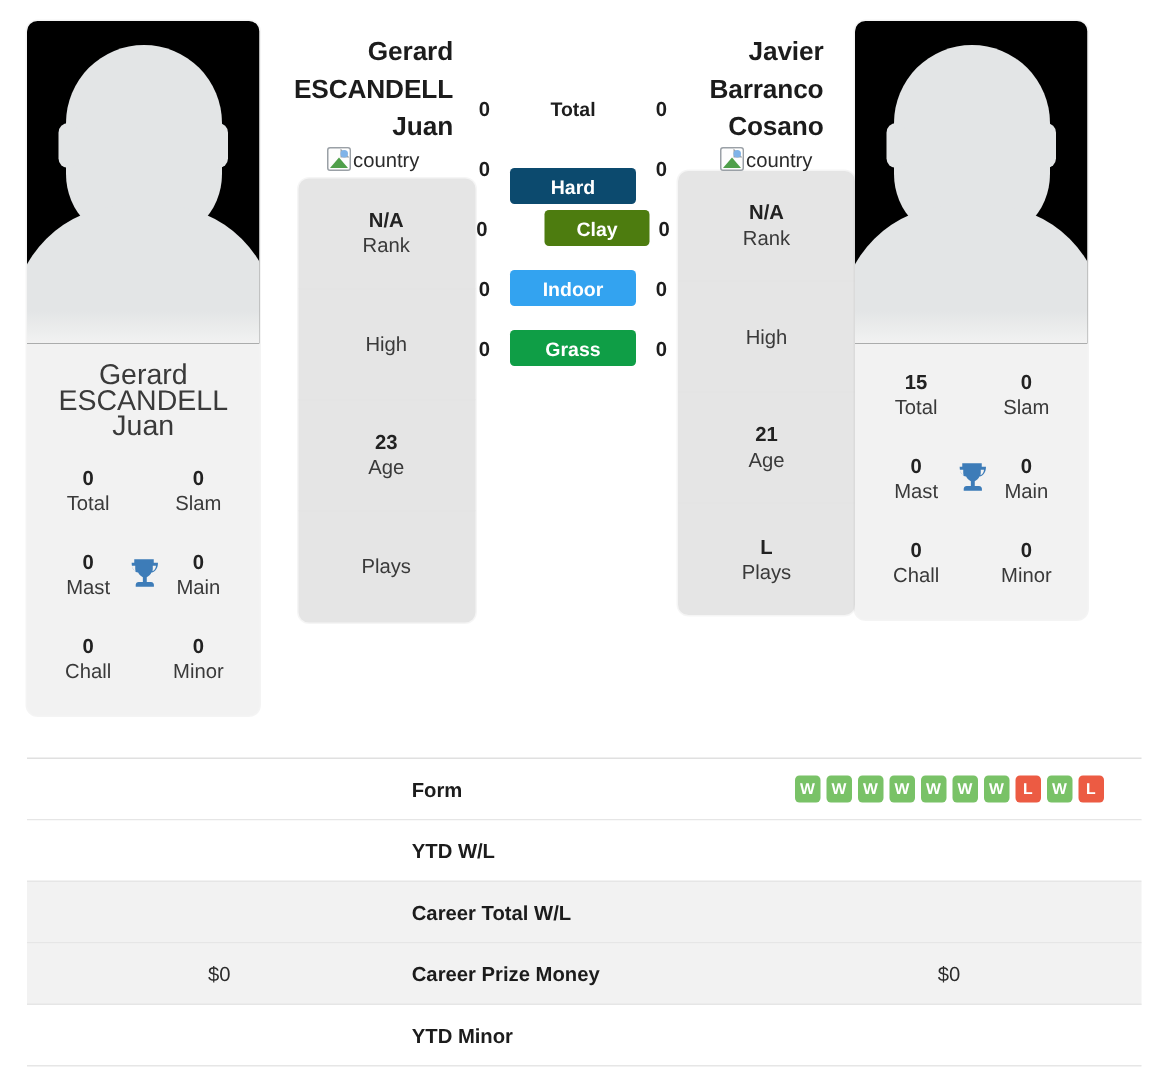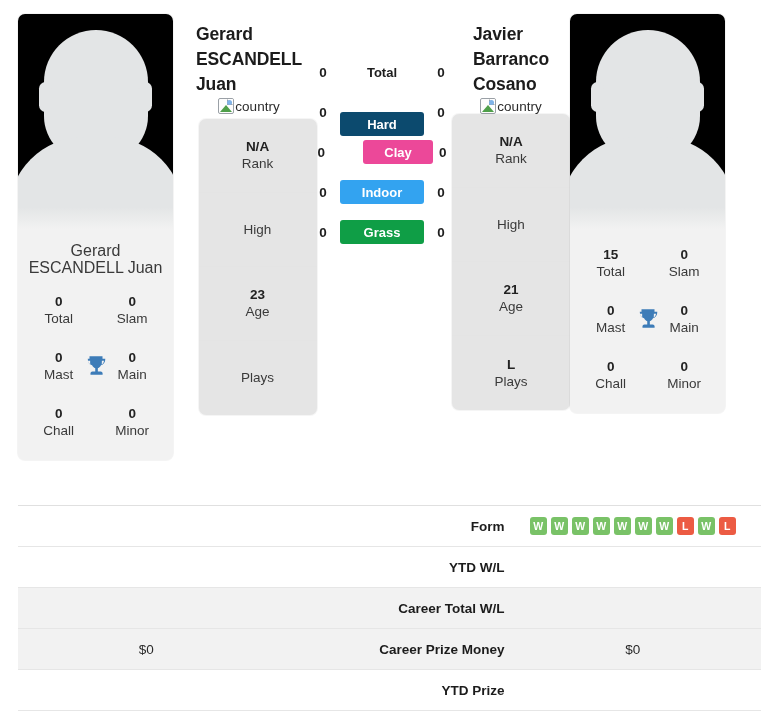--- a/index.html
+++ b/index.html
@@ -57,21 +57,21 @@
     border-radius: 76px 76px 0 0;
   }
   .photo-fade {
     position: absolute; left: 0; bottom: 0; width: 100%; height: 22px;
     background: linear-gradient(to bottom, rgba(227,229,230,0), #eceded 62%, #f2f2f2);
   }
 
   .photo-name {
     padding: 13px 8px 0 8px;
     text-align: center;
-    font-size: 16px; line-height: 17px;
+    font-size: 19px; line-height: 17px;
     color: #3a3a3a;
   }
 
   .title-grid {
     padding: 18px 4px 20px 4px;
     display: grid;
     grid-template-columns: 1fr 1fr;
     row-gap: 22px;
     position: relative;
   }
@@ -85,21 +85,21 @@
 
   
   .name-col {
     width: 118px; padding-top: 22px;
     display: flex; flex-direction: column; align-items: center;
   }
   .name-col.left  { margin-left: 17px; }
   .name-col.right { margin-left: 0; }
   .player-name {
     font-size: 17.5px; font-weight: 700; line-height: 25px;
-    text-align: left; color: #1c1c1c;
+    text-align: right; color: #1c1c1c;
     letter-spacing: -0.1px;
   }
   .country-img {
     margin-top: 1px;
     display: inline-flex; align-items: center;
     font-size: 13.5px; color: #2b2b2b;
   }
   .broken-ico {
     display: inline-block; width: 16px; height: 16px;
     margin-right: 1px;
@@ -182,21 +182,21 @@
     border-bottom: 1px solid #e6e6e6;
   }
   .stat-row.odd { background: #f2f2f2; }
   .stat-row.even { background: #ffffff; }
   .stat-left, .stat-right {
     flex: 1 1 0; text-align: center;
     font-size: 13.5px; color: #2b2b2b;
     display: flex; align-items: center; justify-content: center;
   }
   .stat-mid {
-    width: 230px; text-align: right;
+    width: 230px; text-align: left;
     font-size: 13.5px; font-weight: 700; color: #1c1c1c;
   }
   .form-badges { display: flex; gap: 4px; }
   .form-badge {
     width: 17px; height: 18px;
     display: flex; align-items: center; justify-content: center;
     font-size: 10.5px; font-weight: 700; color: #ffffff;
     border-radius: 3px;
   }
 </style>
@@ -287,21 +287,21 @@
         <div class="srf-badge plain">Total</div>
         <div class="srf-num">0</div>
       </div>
       <div class="surface-row">
         <div class="srf-num">0</div>
         <div class="srf-badge" style="background: #0c4a6e; margin-top: 24px;">Hard</div>
         <div class="srf-num">0</div>
       </div>
       <div class="surface-row">
         <div class="srf-num">0</div>
-        <div class="srf-badge" style="background: #ec4899; margin-left: 32px;">Clay</div>
+        <div class="srf-badge" style="background: #4d7c0f; margin-left: 32px;">Clay</div>
         <div class="srf-num">0</div>
       </div>
       <div class="surface-row">
         <div class="srf-num">0</div>
         <div class="srf-badge" style="background: rgb(51, 163, 240);">Indoor</div>
         <div class="srf-num">0</div>
       </div>
       <div class="surface-row">
         <div class="srf-num">0</div>
         <div class="srf-badge" style="background: rgb(15, 158, 70);">Grass</div>
@@ -413,18 +413,18 @@
       <div class="stat-mid">Career Total W/L</div>
       <div class="stat-right"></div>
     </div>
     <div class="stat-row odd">
       <div class="stat-left">$0</div>
       <div class="stat-mid">Career Prize Money</div>
       <div class="stat-right">$0</div>
     </div>
     <div class="stat-row even">
       <div class="stat-left"></div>
-      <div class="stat-mid">YTD Prize</div>
+      <div class="stat-mid">YTD Minor</div>
       <div class="stat-right"></div>
     </div>
   </div>
 
 </div>
 
 </body></html>

